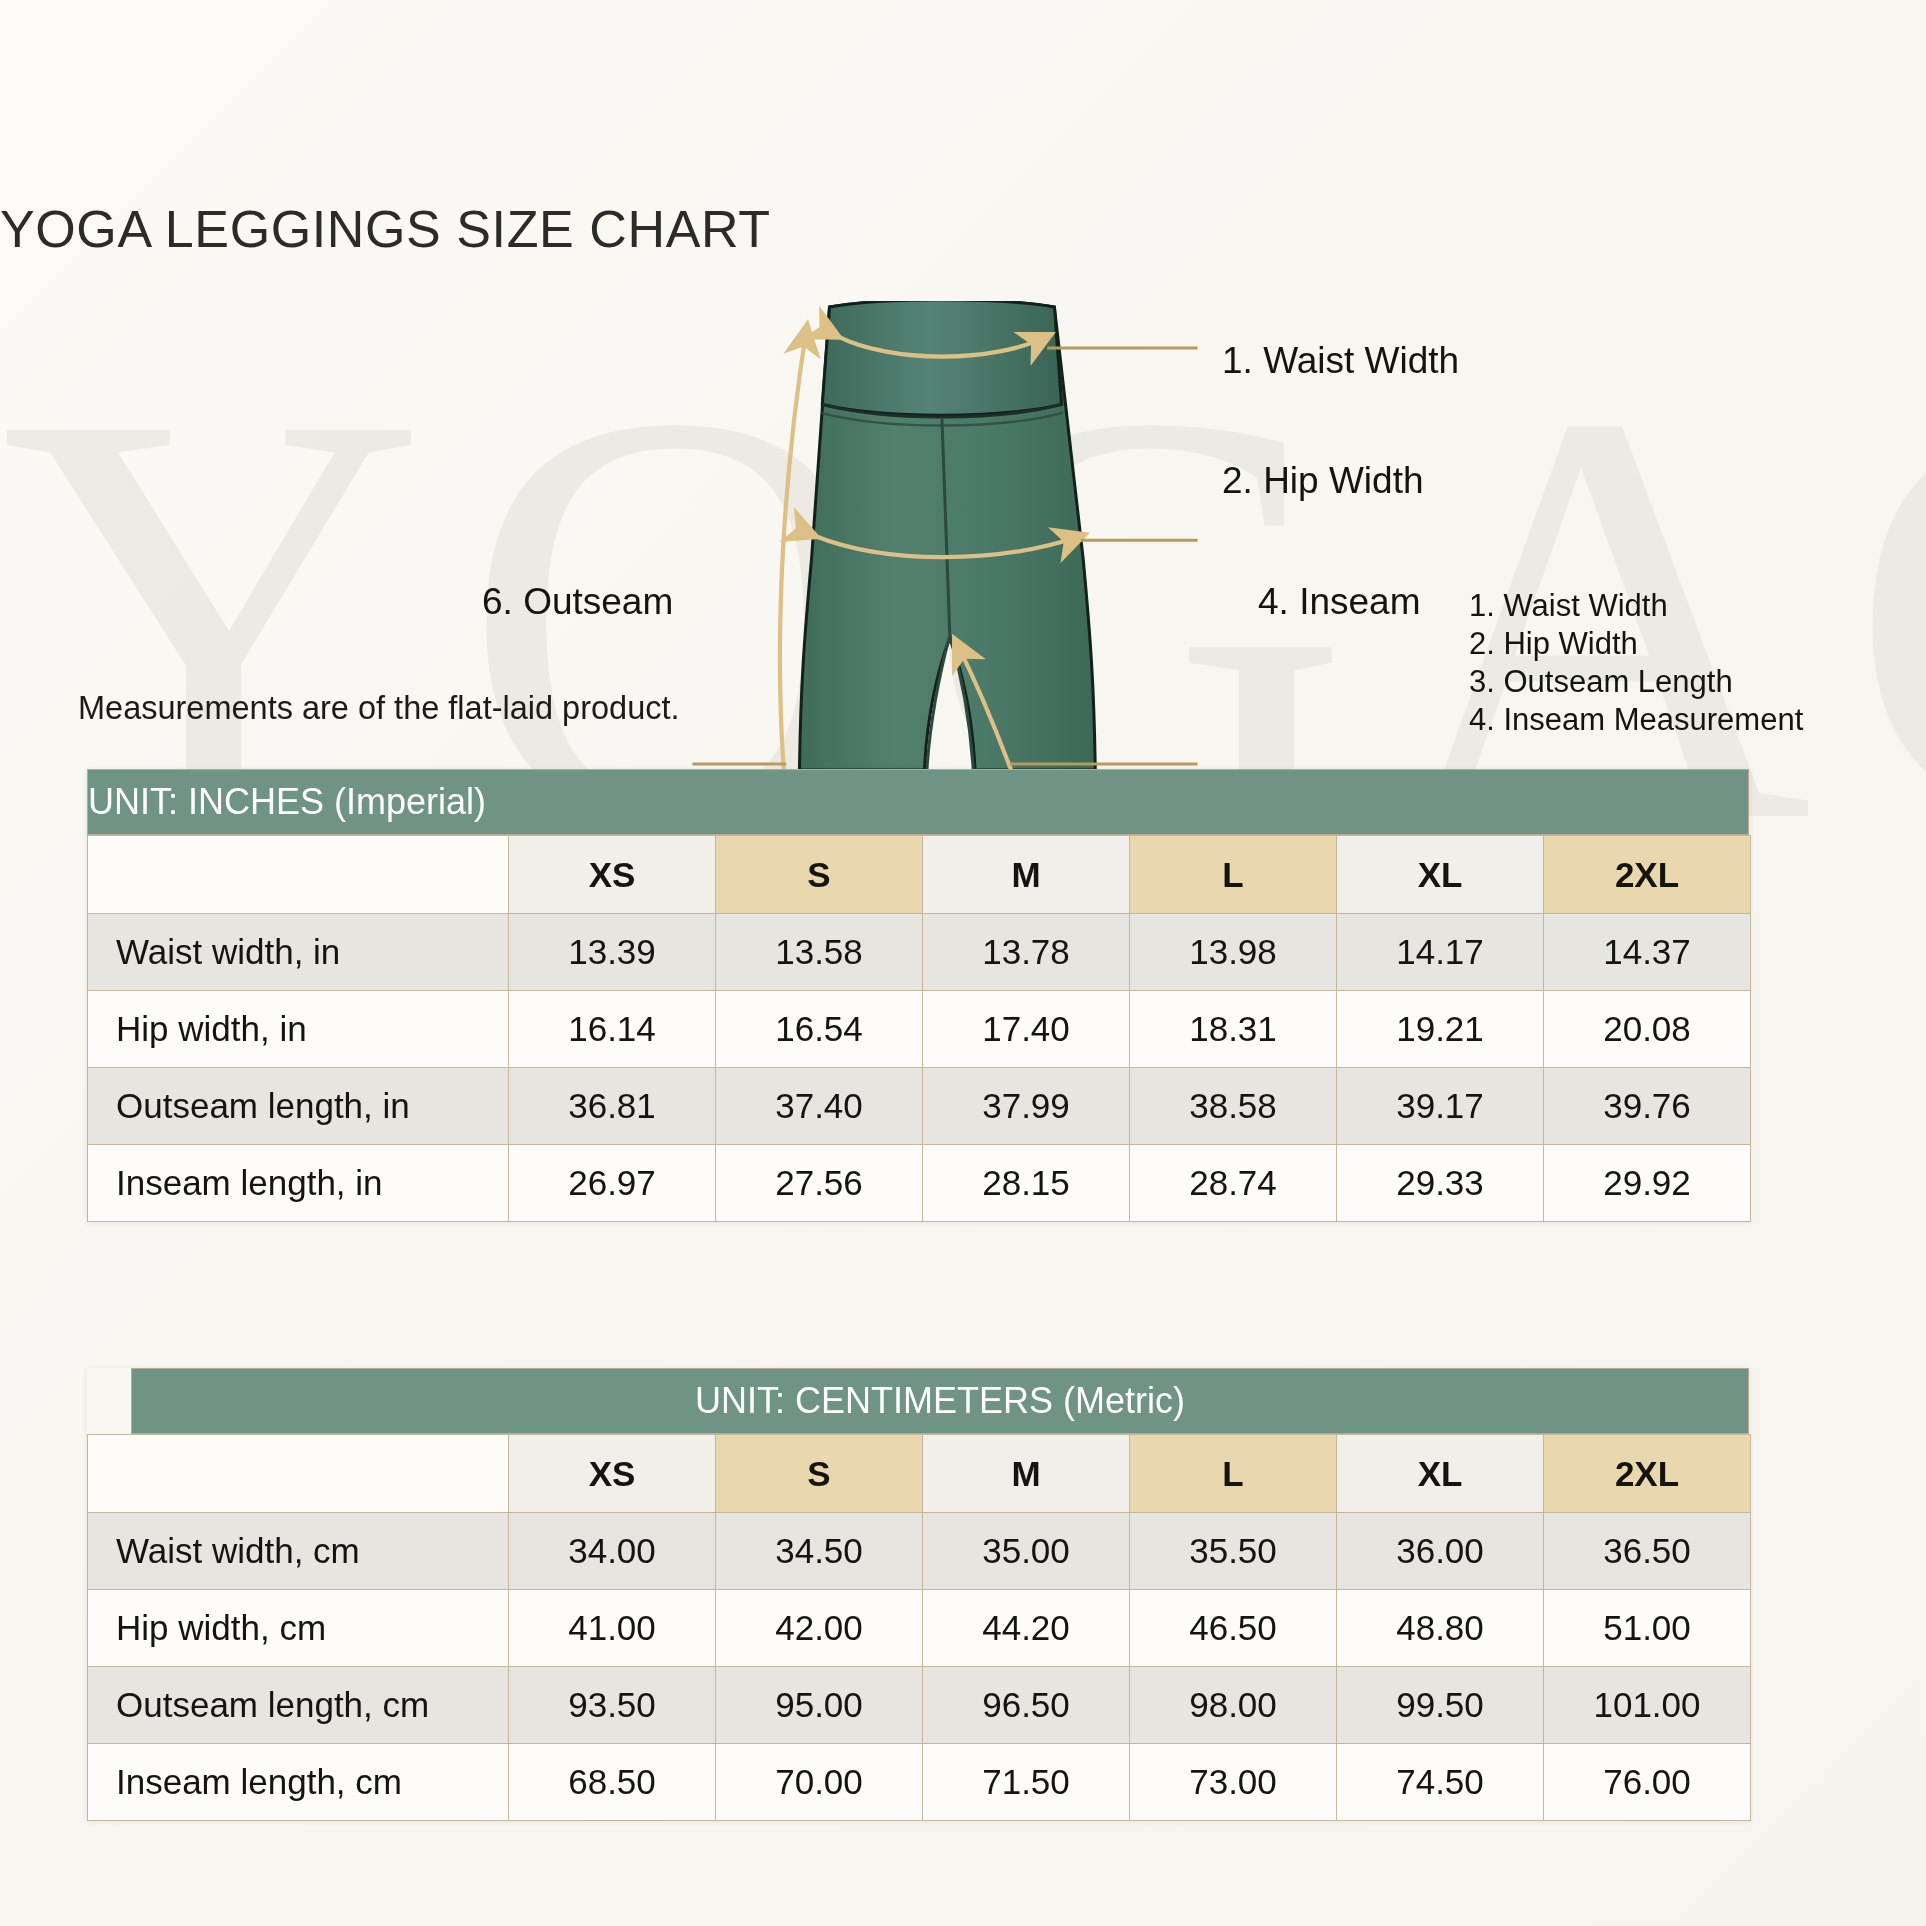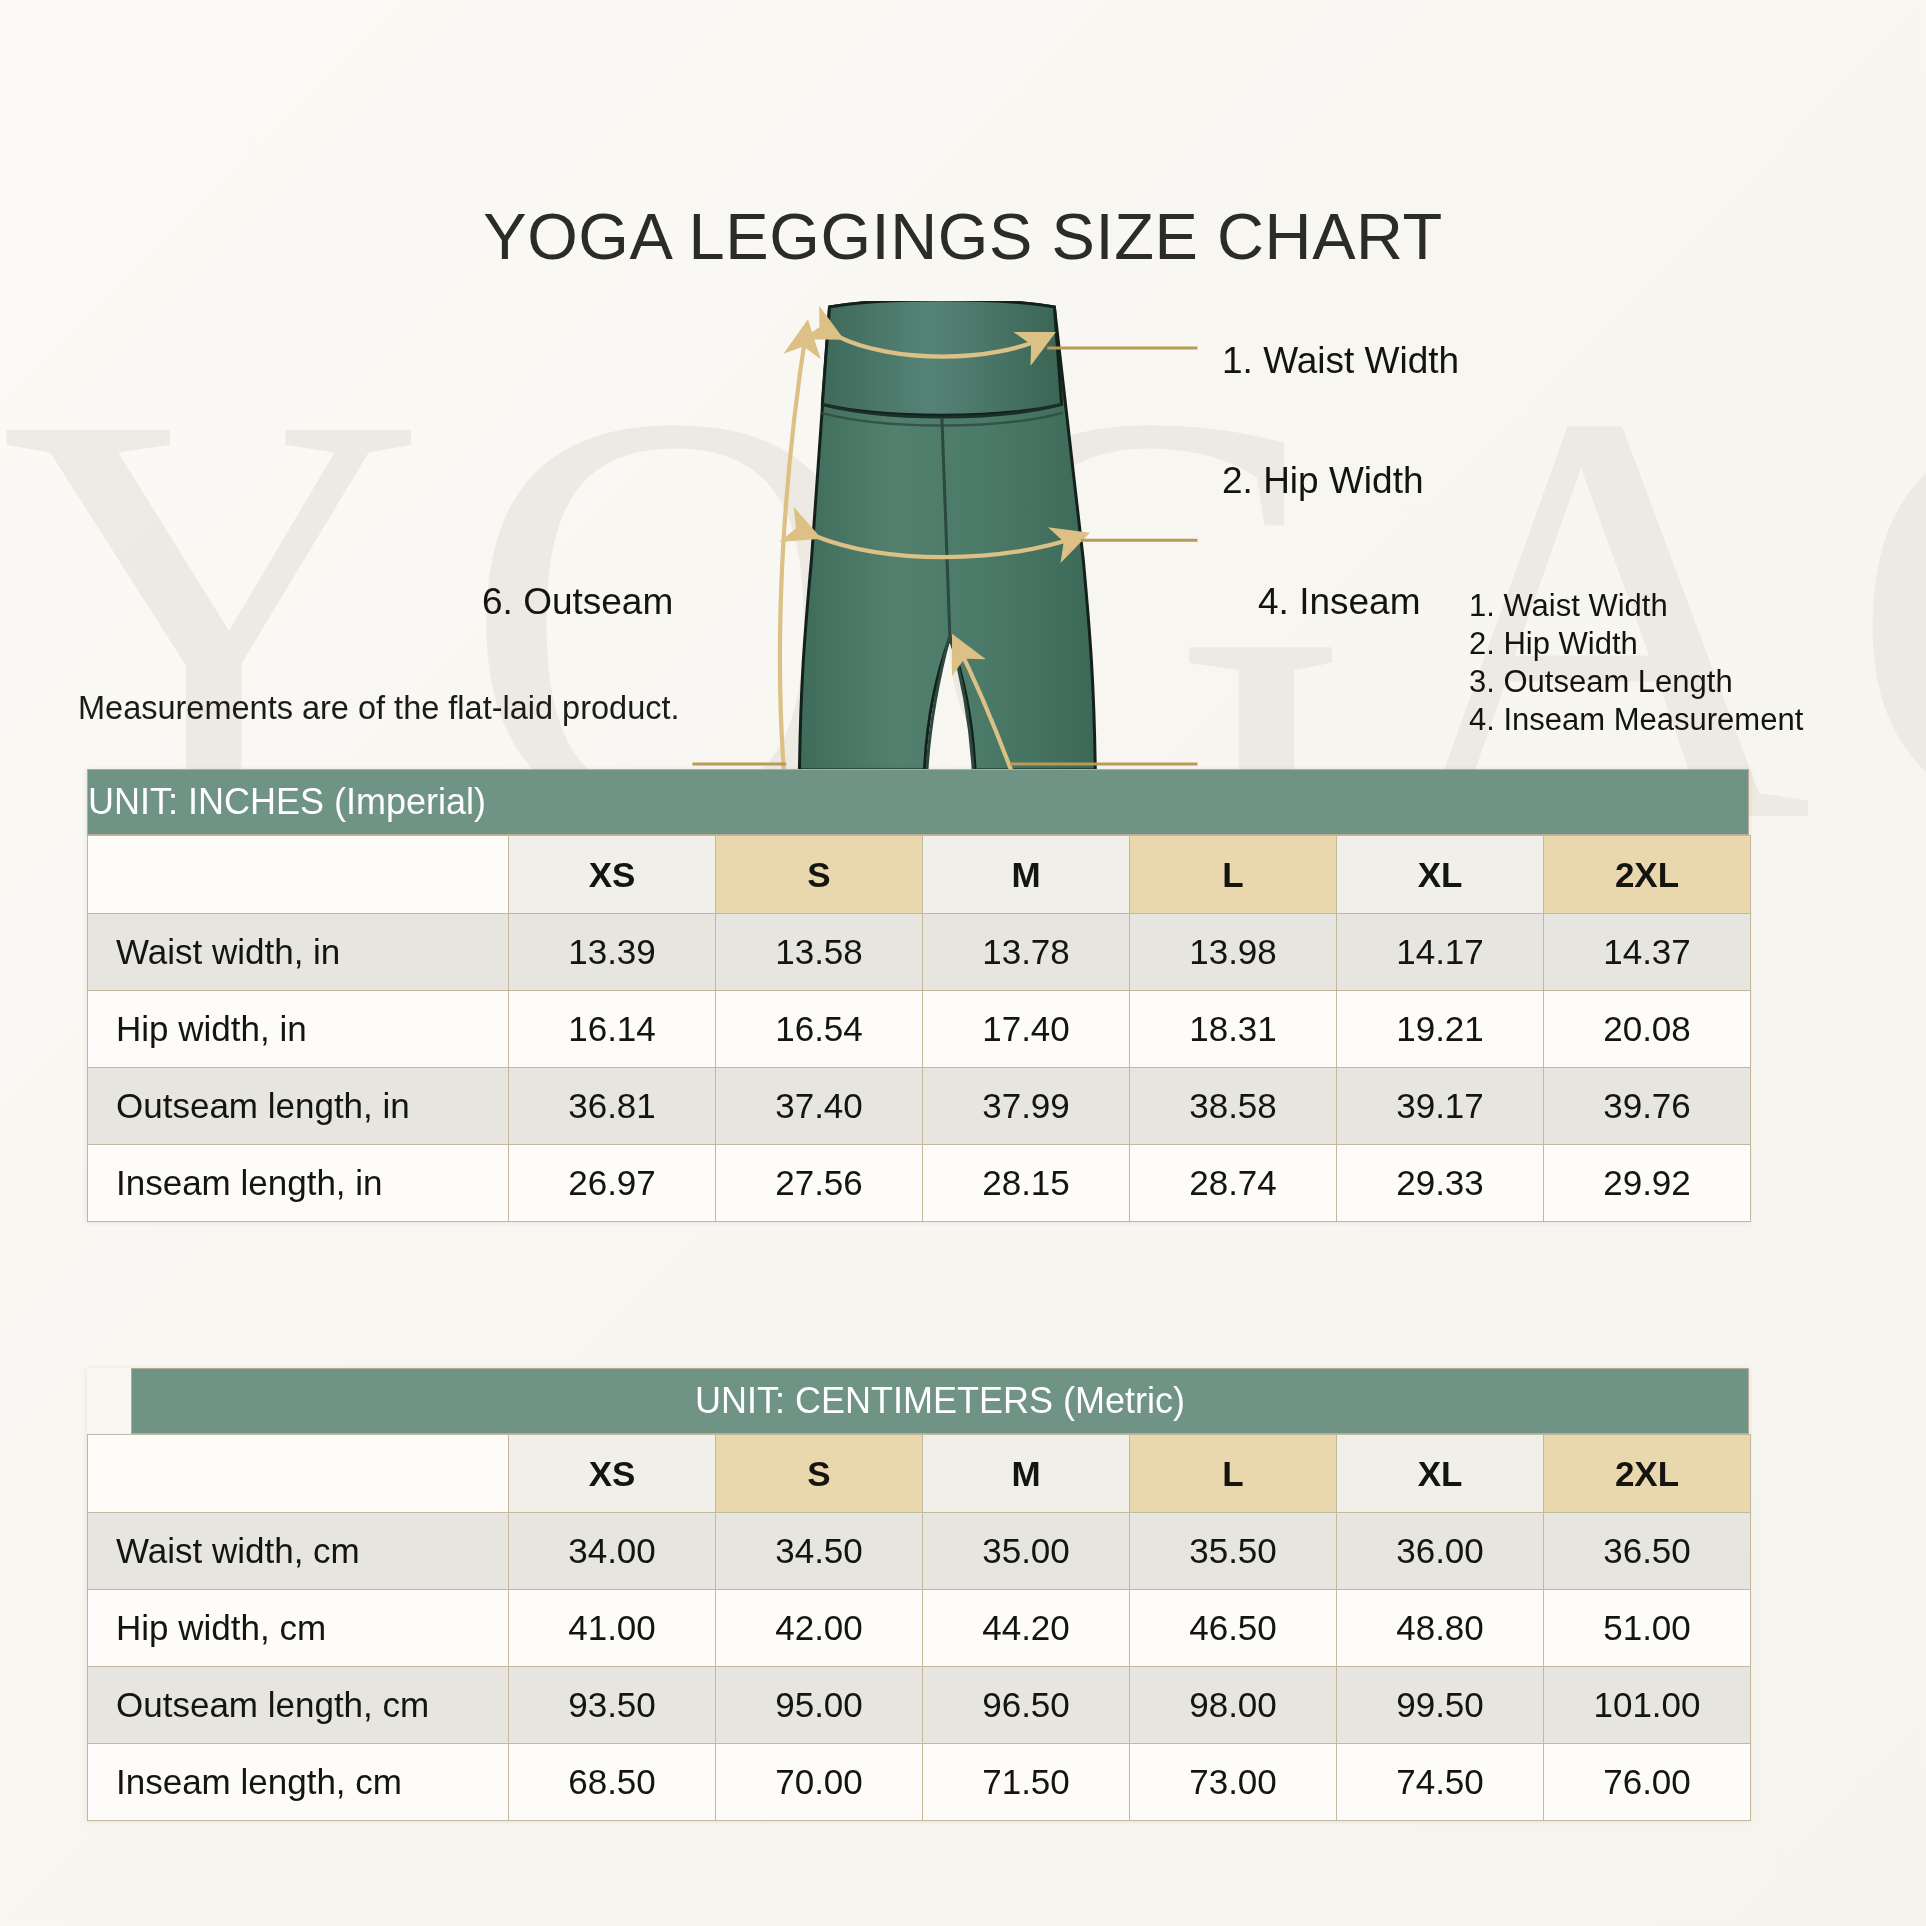--- a/index.html
+++ b/index.html
@@ -38,22 +38,22 @@
     white-space: nowrap;
     z-index: 0;
   }
 
   
   .title {
     position: absolute;
     left: 0;
     top: 199px;
     width: 1926px;
-    text-align: center;
-    font-size: 65px;
+    text-align: left;
+    font-size: 52px;
     font-weight: 400;
     letter-spacing: 0.6px;
     color: #2b2b29;
     z-index: 5;
   }
 
   
   .illus-wrap {
     position: absolute;
     left: 0;

